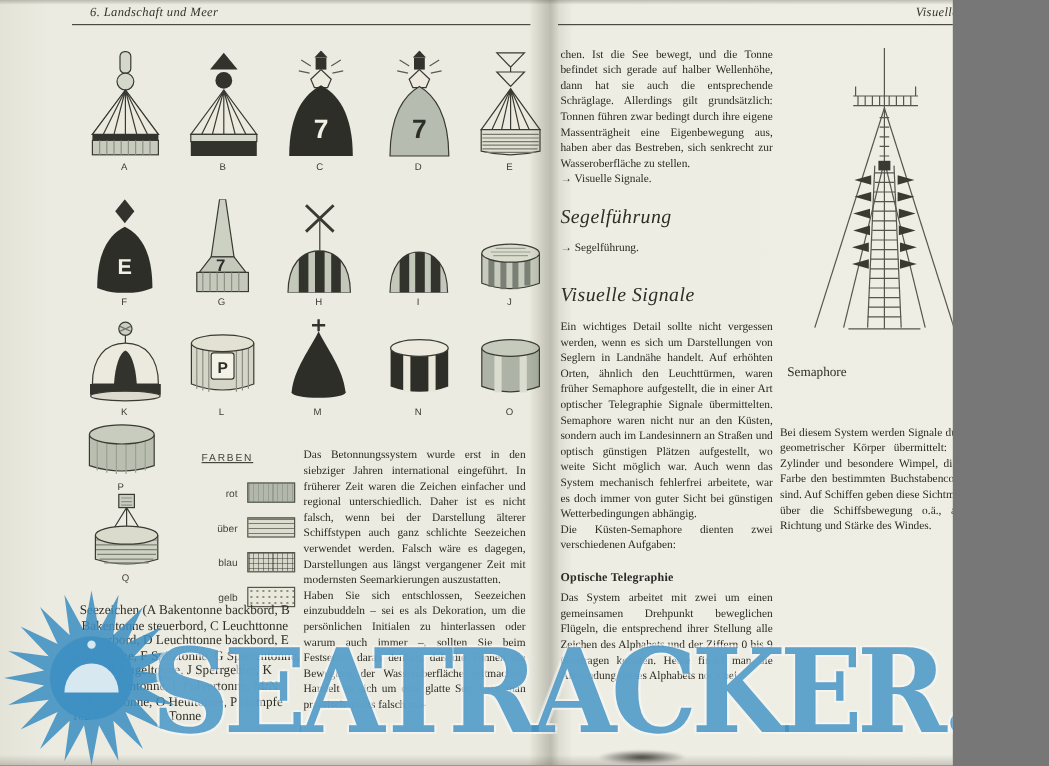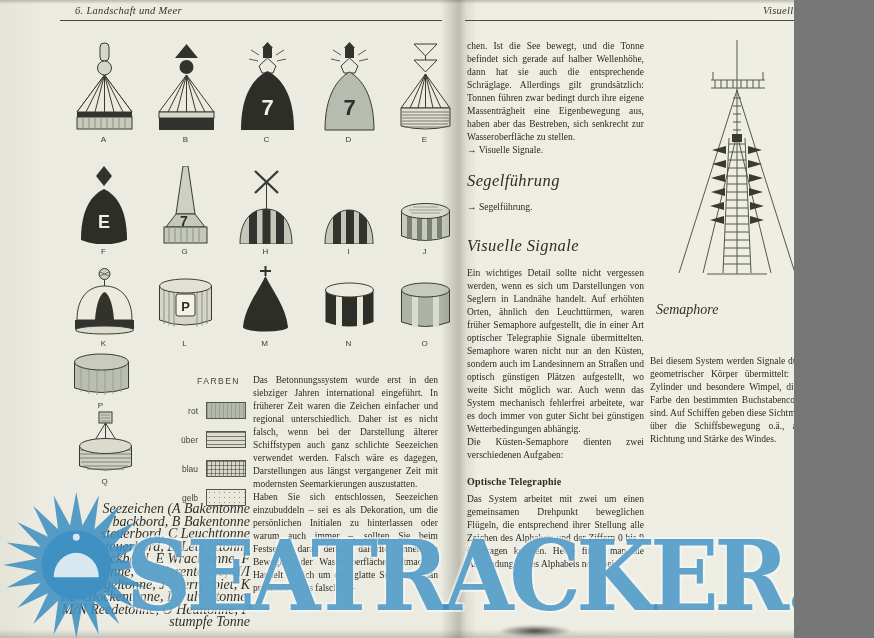--- a/index.html
+++ b/index.html
@@ -9,21 +9,21 @@
   .abs{position:absolute;}
   
   .runhead{font-style:italic;font-size:10.5px;color:#34332c;letter-spacing:.3px;}
   .headrule{height:1px;background:#4a4a42;}
   
   .body-col{font-size:9.5px;line-height:13px;text-align:justify;color:#2b2a24;}
   .body-col p{margin:0;}
   .crossref{text-align:left;margin-top:1px;}
   .bighead{font-style:italic;font-size:16.5px;color:#2e2d26;letter-spacing:.4px;}
   .subhead{font-weight:bold;font-size:10px;letter-spacing:.2px;}
-  .caption{font-style:italic;font-size:14px;line-height:12.6px;color:#2f2e27;text-align:right;}
+  .caption{font-size:11px;line-height:12.6px;color:#2f2e27;text-align:center;}
   .pagenum{font-size:10px;color:#34332c;}
   
   .buoy{position:absolute;width:77px;display:flex;flex-direction:column;align-items:center;}
   .blabel{font-family:"Liberation Sans",sans-serif;font-size:8px;color:#3c3b35;margin-top:3px;}
   
   .leg-label{position:absolute;width:46px;text-align:right;font-family:"Liberation Sans",sans-serif;font-size:8.5px;color:#45443d;}
   .sw{position:absolute;width:40px;height:17px;border:1px solid #55564e;box-sizing:border-box;}
   .sw-rot{background-color:#b2b8ac;background-image:repeating-linear-gradient(90deg,rgba(40,40,35,.18) 0 1px,transparent 1px 4px);}
   .sw-gruen{background-color:#dcdccf;background-image:repeating-linear-gradient(180deg,rgba(40,40,35,.55) 0 1px,transparent 1px 4px);}
   .sw-blau{background-color:#d7d7ca;background-image:repeating-linear-gradient(90deg,rgba(40,40,35,.45) 0 1px,transparent 1px 4px),repeating-linear-gradient(180deg,rgba(40,40,35,.45) 0 1px,transparent 1px 4px);}
@@ -253,21 +253,21 @@
       <rect x="32" y="2" width="13" height="11" fill="#c9cec0" stroke="#3a3a34"></rect>
       <path d="M34 5 H43 M34 8 H43 M34 11 H43" stroke="#8d9186" fill="none"></path>
       <path d="M38.5 13 L25 35 M38.5 13 L52 35 M38.5 13 V30" stroke="#3a3a34" fill="none"></path>
       <path d="M12.5 36 V56 Q38.5 64 64.5 56 V36" fill="#ced2c4" stroke="#3a3a34"></path>
       <path d="M13 40 H64 M13 44 H64 M13 48 H64 M14 52 H63 M16 56 H61 M20 59 H57" stroke="#7e8276" fill="none"></path>
       <ellipse cx="38.5" cy="36" rx="26" ry="7.5" fill="#dbdbcd" stroke="#3a3a34"></ellipse>
     </svg>
     <div class="blabel">Q</div>
   </div>
 
-  <div class="abs farben-title" style="left:168px;top:376px;width:72px;text-align:right;">FARBEN</div>
+  <div class="abs farben-title" style="left:168px;top:376px;width:72px;text-align:left;text-decoration:underline;">FARBEN</div>
   <div class="leg-label" style="left:152px;top:406px;">rot</div>
   <div class="sw sw-rot" style="left:206px;top:402px;"></div>
   <div class="leg-label" style="left:152px;top:435px;">über</div>
   <div class="sw sw-gruen" style="left:206px;top:431px;"></div>
   <div class="leg-label" style="left:152px;top:464px;">blau</div>
   <div class="sw sw-blau" style="left:206px;top:460px;"></div>
   <div class="leg-label" style="left:152px;top:493px;">gelb</div>
   <div class="sw sw-gelb" style="left:206px;top:489px;"></div>
 
   <div class="abs body-col" style="left:253px;top:374px;width:185px;">

